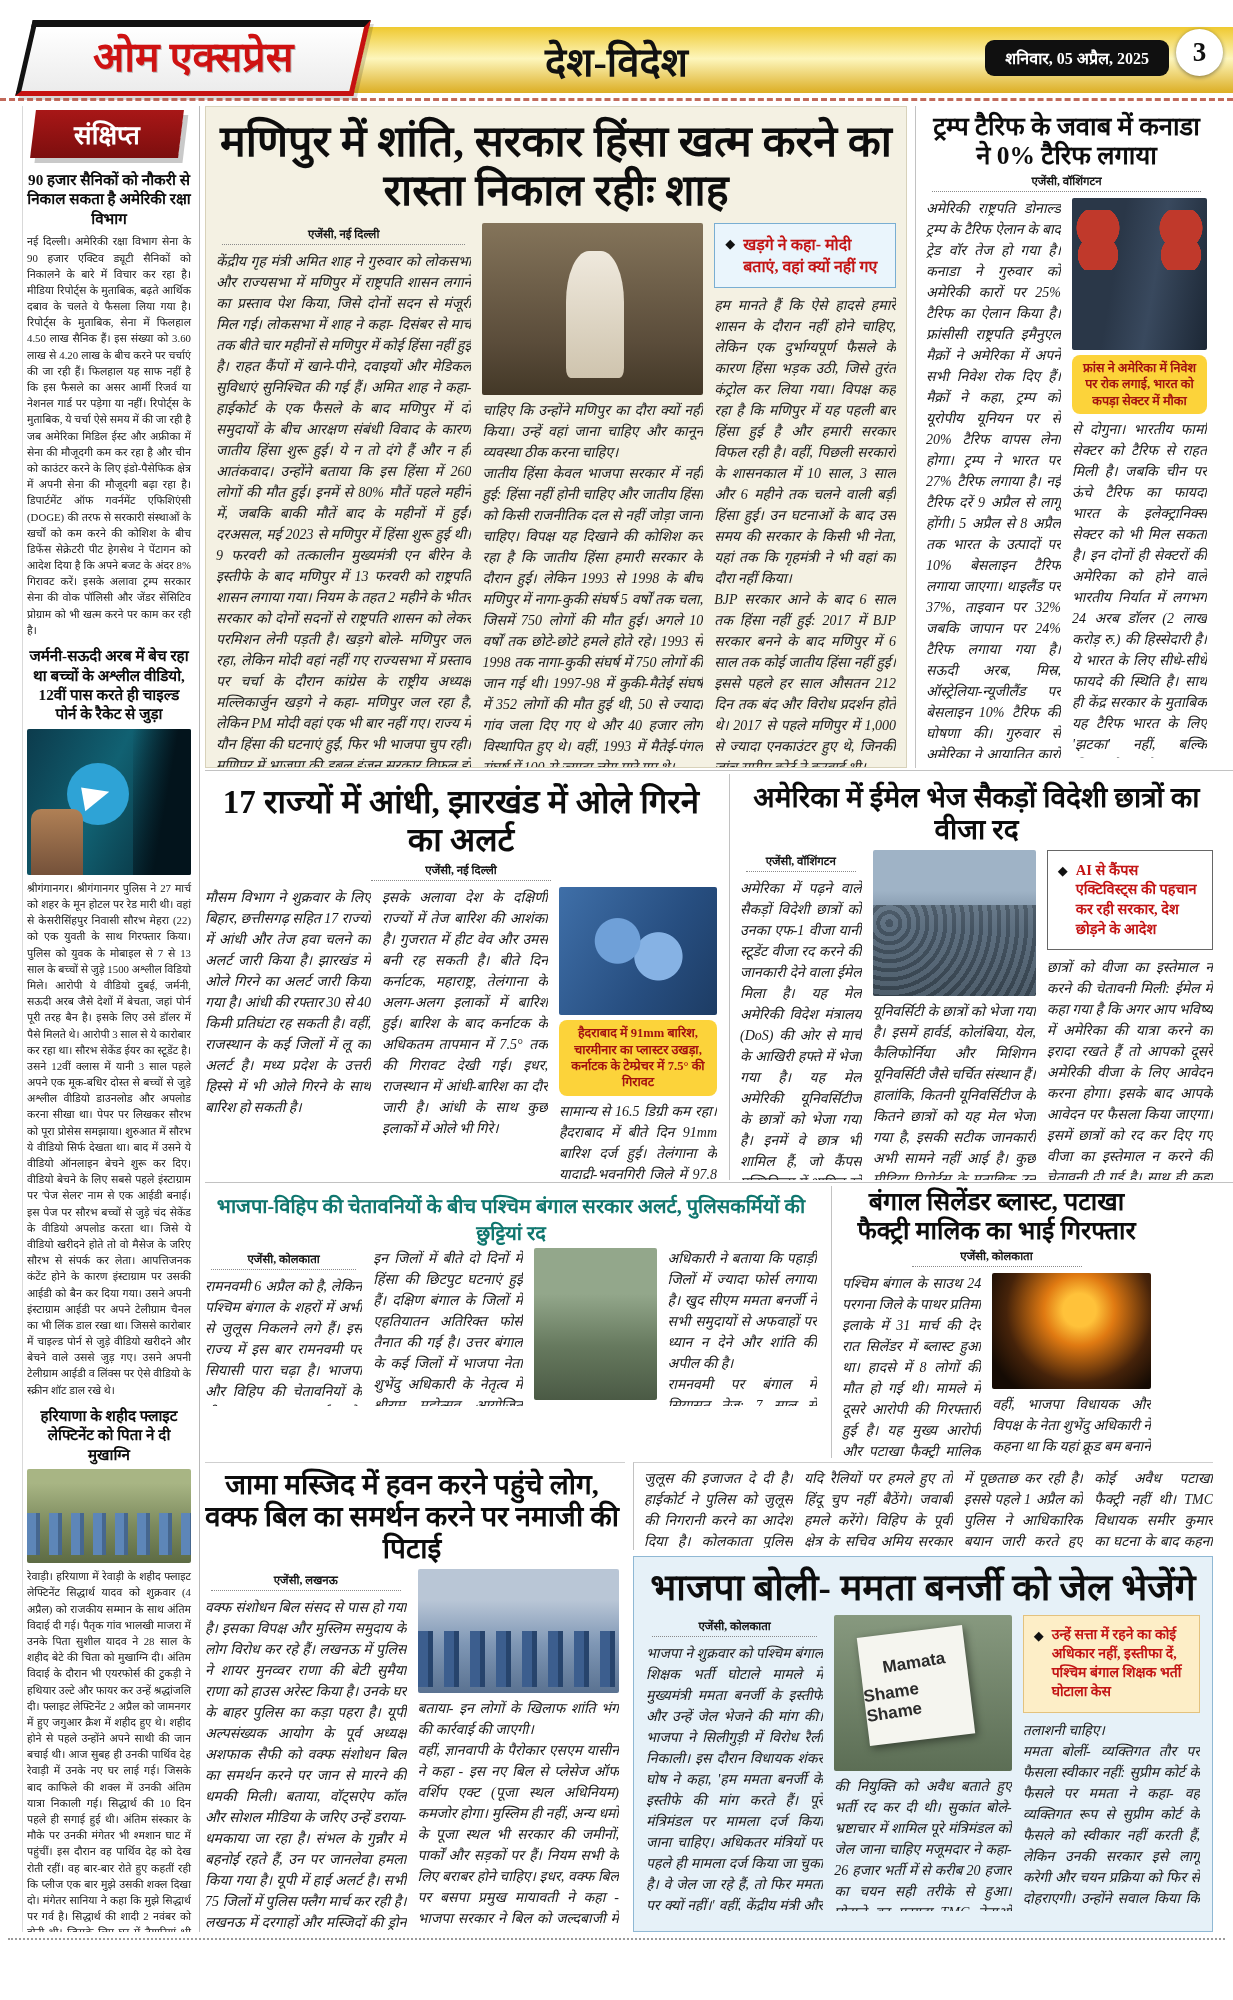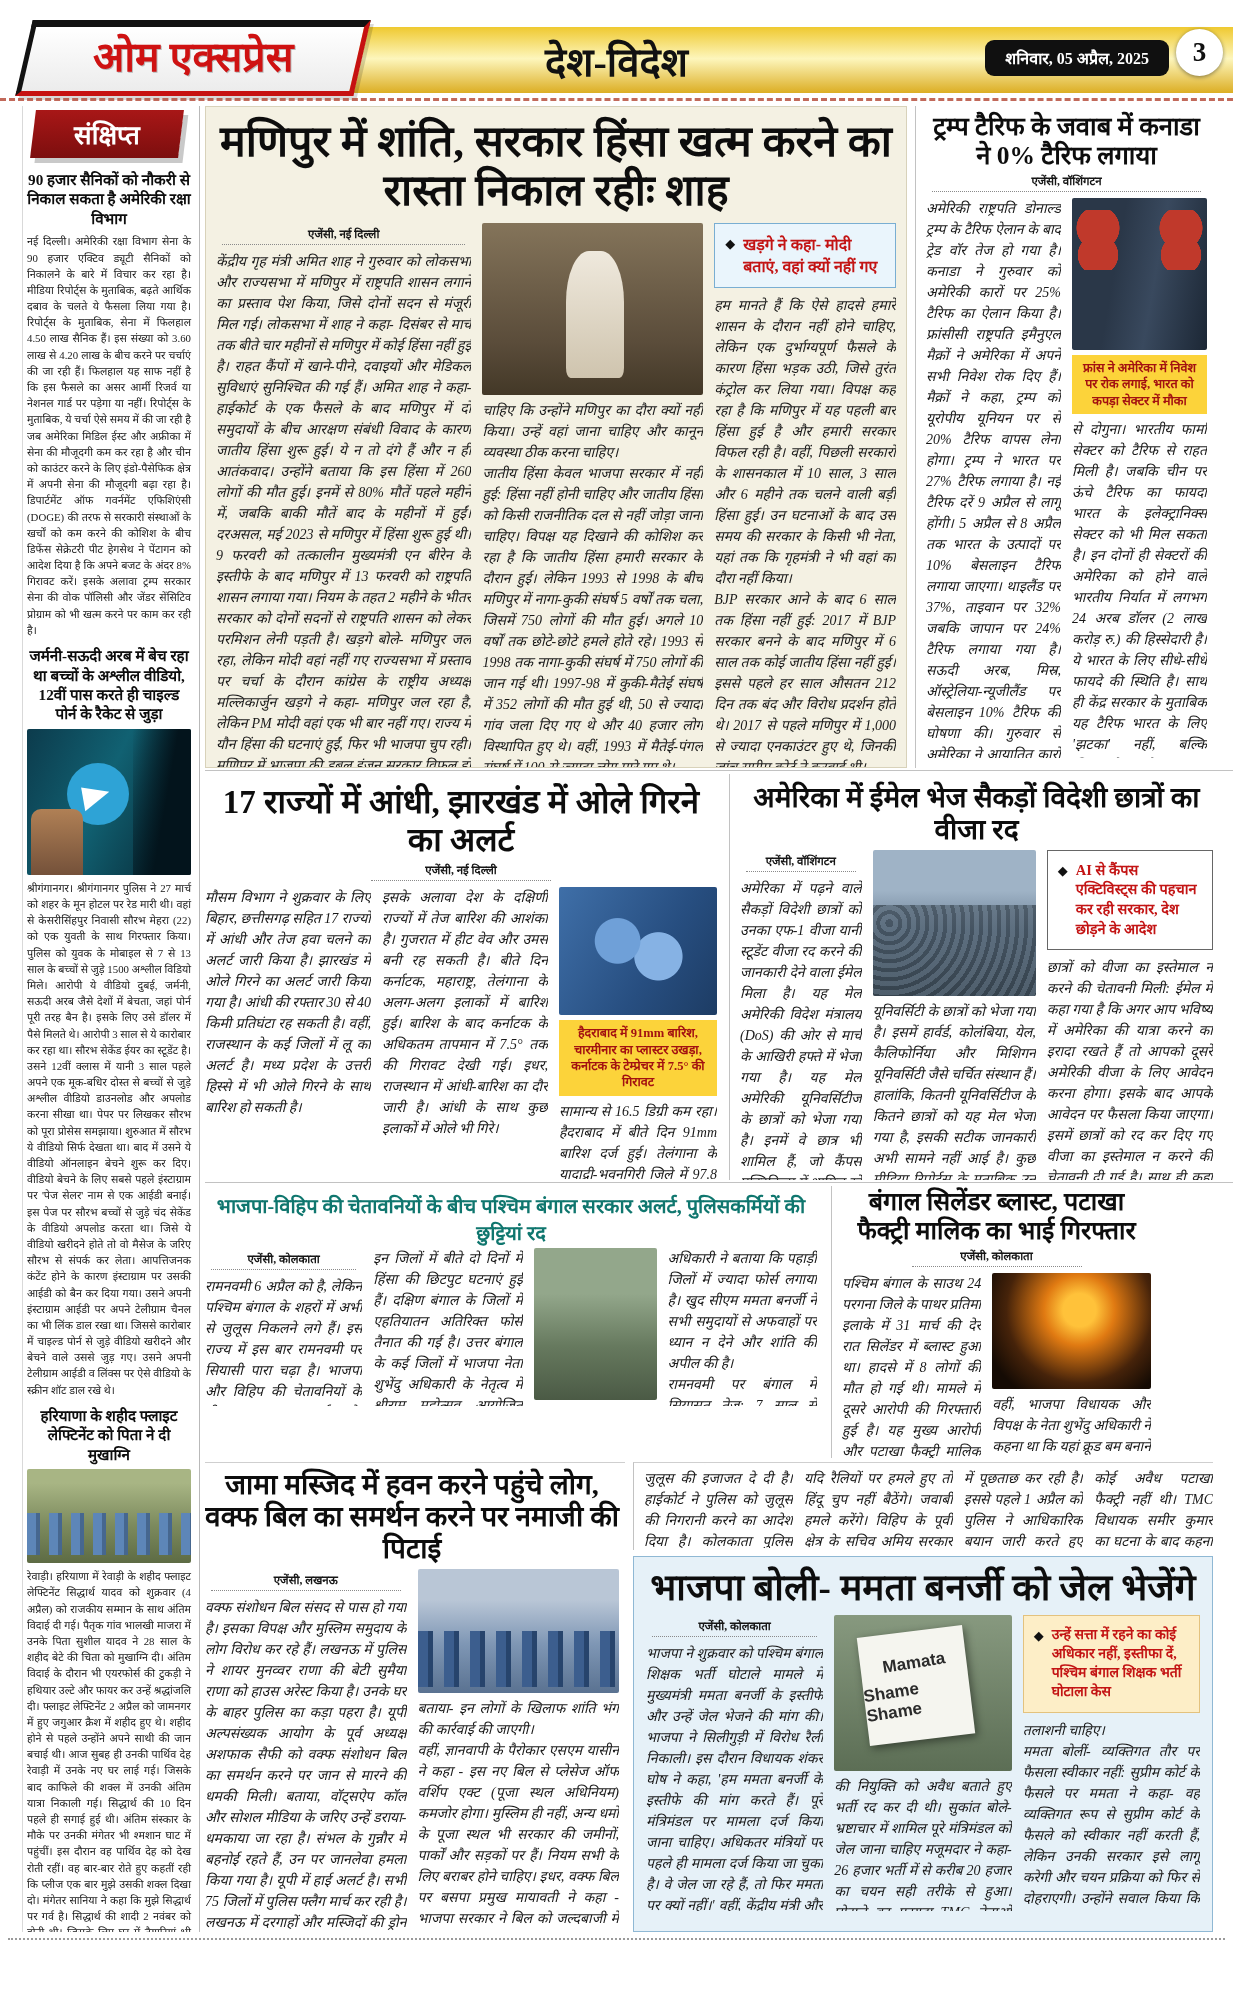--- a/index.html
+++ b/index.html
@@ -31,21 +31,21 @@
   
   .story { position:absolute; overflow:hidden; }
   .headline { font-weight:bold; text-align:center; color:#0d0d0d; line-height:1.14; }
   .byline { font-weight:bold; font-size:11.5px; text-align:center; margin:3px 0 0; }
   .byline-rule { border-bottom:1px dotted #8a8a8a; margin:3px 6px 6px; }
   .cols { display:flex; gap:11px; overflow:hidden; }
   .coltxt { font-size:14px; line-height:1.5; text-align:justify;
     white-space:pre-line; color:#181818; overflow:hidden;font-style:italic; }
   .photo { width:100%; position:relative; overflow:hidden; border-radius:2px; margin-bottom:5px; }
   .cap { background:#fcd33a; color:#a31111; font-weight:bold; text-align:center;
-    font-size:12.6px; line-height:1.3; padding:5px 6px; margin-bottom:5px; }
+    font-size:12.6px; line-height:1.3; padding:5px 6px; margin-bottom:5px;border-radius:8px; }
   .hl-box { display:flex; gap:8px; align-items:flex-start; padding:10px 10px;
     font-weight:bold; line-height:1.35; margin-bottom:7px; }
   .hl-box .dm { color:#111; font-size:13px; line-height:1.6; }
   .hl-blue { border:1px solid #79aed2; background:#eaf5fc; color:#c31414; font-size:16px; }
   .hl-white { border:1px solid #666; background:#fff; color:#c31414; font-size:14.5px; }
   .hl-yellow { border:1px solid #e3c27e; background:#fdeec7; color:#c31414; font-size:14px; }
   
   .sidebar { position:absolute; left:22px; top:106px; width:178px; height:1826px;
     border-right:1px solid #b9b9b9; border-left:1px solid #d9d9d9;
     padding:0 8px 0 4px; overflow:hidden; }

